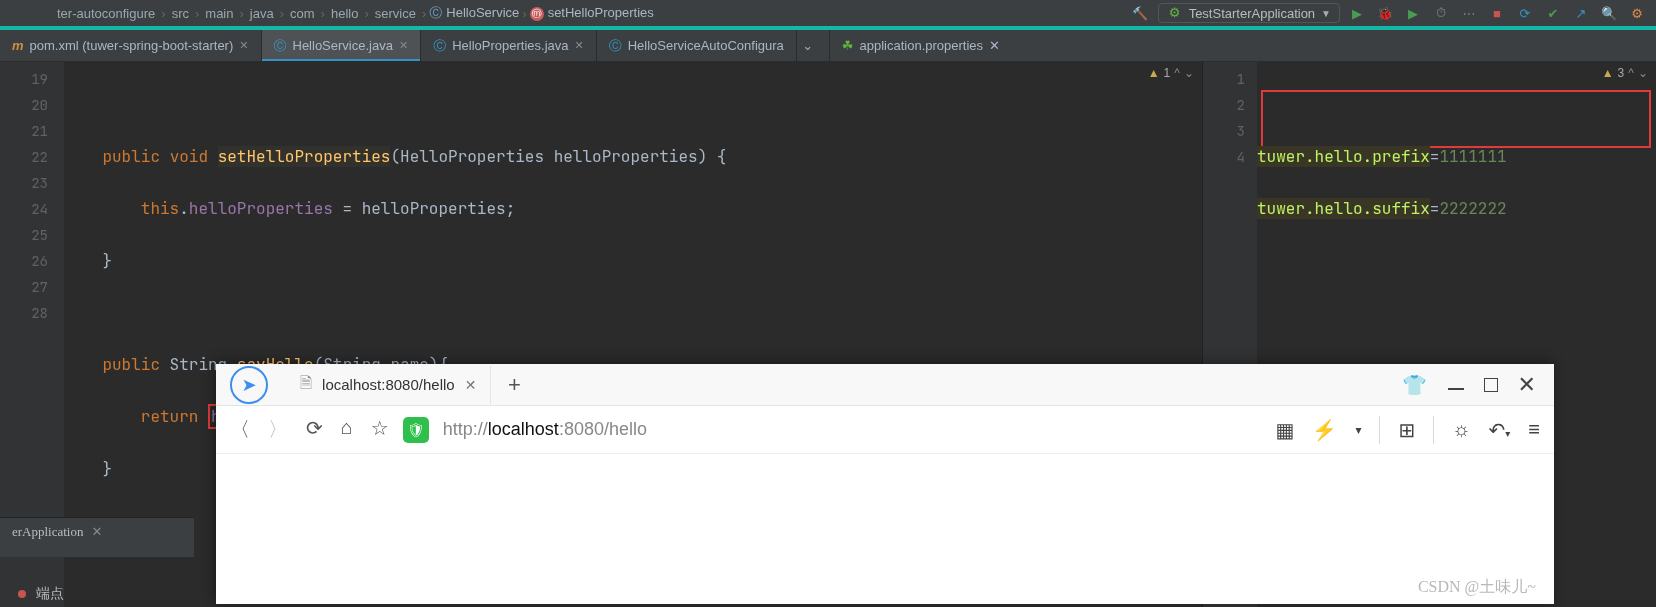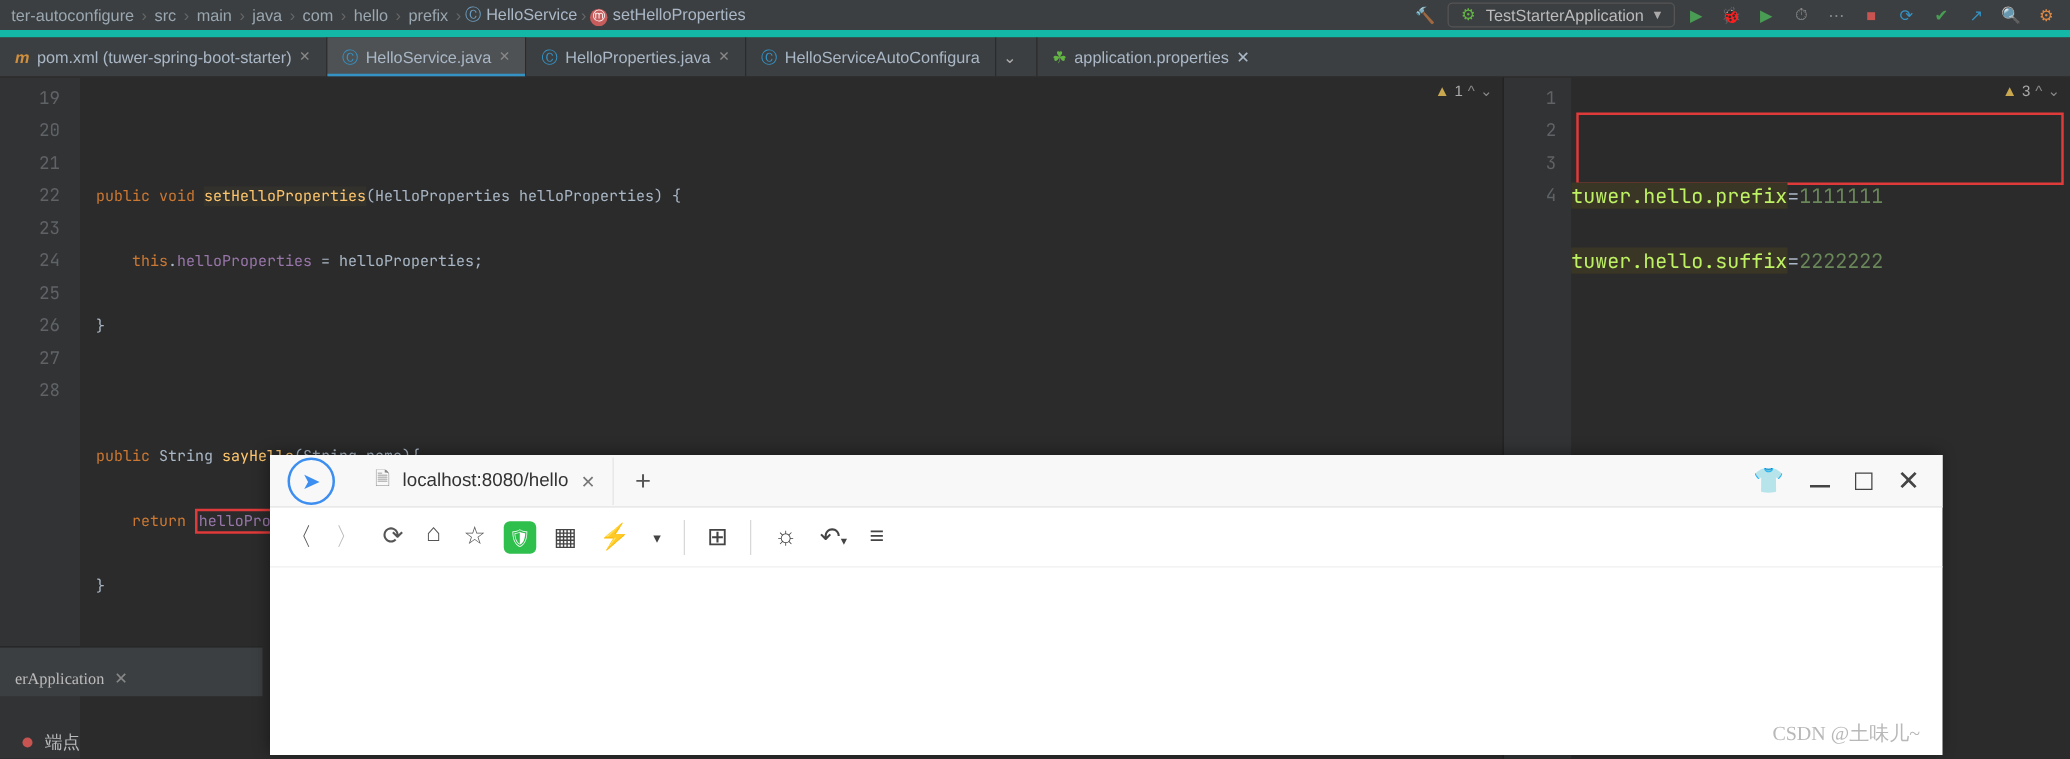--- a/index.html
+++ b/index.html
@@ -12,23 +12,24 @@
     color: #a9b7c6;
     overflow: hidden;
     position: relative;
   }
   
   .topbar {
     height: 30px;
     background: #3c3f41;
     display: flex;
     align-items: center;
-    border-bottom: 6px solid #14b8a6;
+    border-bottom: 4px solid #14b8a6;
     font-size: 13px;
     font-family: "Segoe UI", sans-serif;
+    padding-left: 48px;
   }
   .breadcrumb { flex: 1; display:flex; align-items:center; color:#9aa7b0; padding-left:6px; overflow:hidden;}
   .bc-seg { margin: 0 3px; color:#9aa7b0;}
   .bc-sep { margin: 0 3px; color:#666; }
   .bc-class { color:#a9b7c6; }
   .bc-class::before{ content:"Ⓒ"; color:#6d9cbe; margin-right:4px;}
   .bc-method { color:#a9b7c6;}
   .bc-method::before{ content:"ⓜ"; background:#c75c5c; color:#fff; border-radius:50%; width:14px; height:14px; display:inline-block; text-align:center; line-height:14px; font-size:10px; margin-right:4px;}
   .runbox { display:flex; align-items:center; gap:6px; padding:0 8px;}
   .runcfg { display:flex; align-items:center; border:1px solid #555; border-radius:4px; padding:1px 8px; gap:6px; color:#bbb;}
@@ -76,22 +77,22 @@
   .gutter {
     position:absolute; left:0; top:0; bottom:0;
     width:64px;
     background:#313335;
     color:#606366;
     text-align:right;
     padding-top:4px;
   }
   .gutter .ln{ height:26px; line-height:26px; padding-right:16px; font-size:14px;}
   .code {
-    position:absolute; left:48px; right:0; top:4px;
-    font-size:12px;
+    position:absolute; left:64px; right:0; top:4px;
+    font-size:16px;
     line-height:26px;
     white-space: pre;
   }
   .kw{ color:#cc7832;}
   .mth{ color:#ffc66d;}
   .typ{ color:#a9b7c6;}
   .fld{ color:#9876aa;}
   .pln{ color:#a9b7c6;}
   .mdecl{ color:#ffc66d; background:#33312b;}
   .redbox{ border:2px solid #e03a3a; padding:0 1px;}
@@ -121,24 +122,24 @@
   }
   .propkey{ color:#bef264;}
   .propval{ color:#6a8759;}
   .unused{ background:#3a3625;}
   .hl-red{ border:2px solid #e03a3a; position:absolute;}
 
   
   .bottomtabs{
     position:absolute; bottom:50px; left:0;
     height:40px;
-    display:flex; align-items:flex-end;
+    display:flex; align-items:flex-start;
     background:#3c3f41;
     border-top:1px solid #222;
-    width:210px;
+    width:194px;
   }
   .bt-tab{ padding:6px 12px; font-family:"Segoe UI"; font-size:13px; color:#bbb; display:flex; gap:8px;}
   .debuglabel{
      position:absolute; bottom:4px; left:18px;
      font-family:"Microsoft YaHei","Segoe UI"; font-size:14px; color:#bbb;
   }
   .debuglabel .dot{ width:8px; height:8px; border-radius:50%; background:#c75450; display:inline-block; margin-right:10px;}
 
   
   .browser {
@@ -210,21 +211,21 @@
     <span class="bc-seg">src</span>
       <span class="bc-sep">›</span>
     <span class="bc-seg">main</span>
       <span class="bc-sep">›</span>
     <span class="bc-seg">java</span>
       <span class="bc-sep">›</span>
     <span class="bc-seg">com</span>
       <span class="bc-sep">›</span>
     <span class="bc-seg">hello</span>
       <span class="bc-sep">›</span>
-    <span class="bc-seg">prefix</span>
+    <span class="bc-seg">service</span>
       <span class="bc-sep">›</span>
     <span class="bc-class">HelloService</span>
       <span class="bc-sep">›</span>
     <span class="bc-method">setHelloProperties</span>
   </div>
   <div class="runbox">
     <span class="icon-btn">🔨</span>
     <div class="runcfg">
       <span class="ticon" style="color:#62b543">⚙</span>
       <span>TestStarterApplication</span>
@@ -357,20 +358,23 @@
   </div>
   <div class="baddr">
     <div class="bnav">
       <span>〈</span>
       <span style="color:#bbb">〉</span>
       <span>⟳</span>
       <span>⌂</span>
       <span>☆</span>
     </div>
     <div class="bshield">🛡</div>
+    <div class="burl">
+      <span>http://</span><span class="host">localhost</span><span>:8080/hello</span>
+    </div>
     <div class="bricons">
       <span>▦</span>
       <span class="bolt">⚡</span>
       <span style="font-size:12px">▾</span>
       <span class="divv"></span>
       <span>⊞</span>
       <span class="divv"></span>
       <span>☼</span>
       <span>↶<span style="font-size:10px">▾</span></span>
       <span>≡</span>

